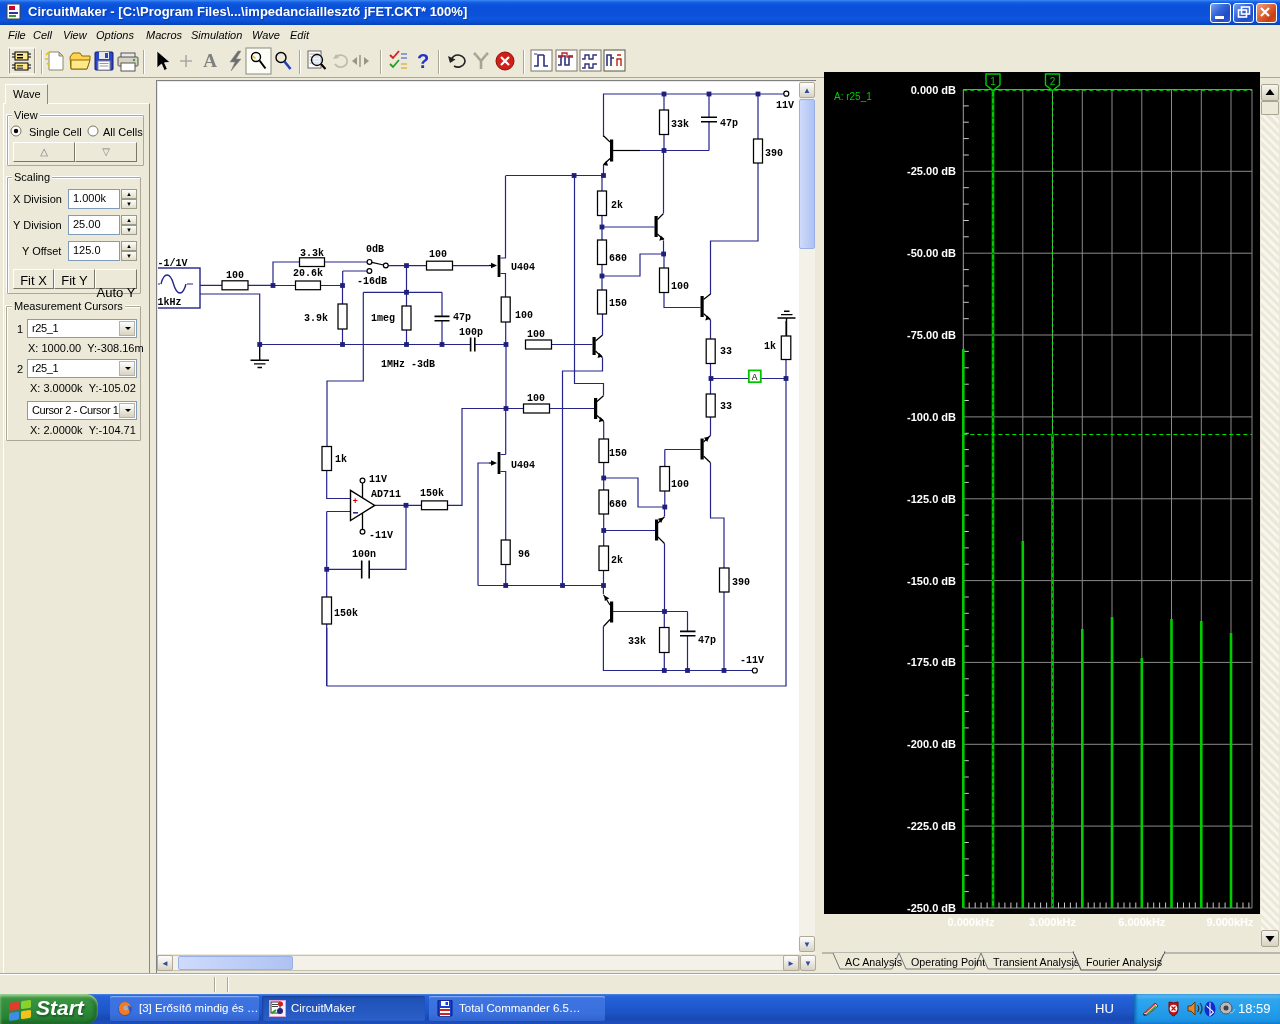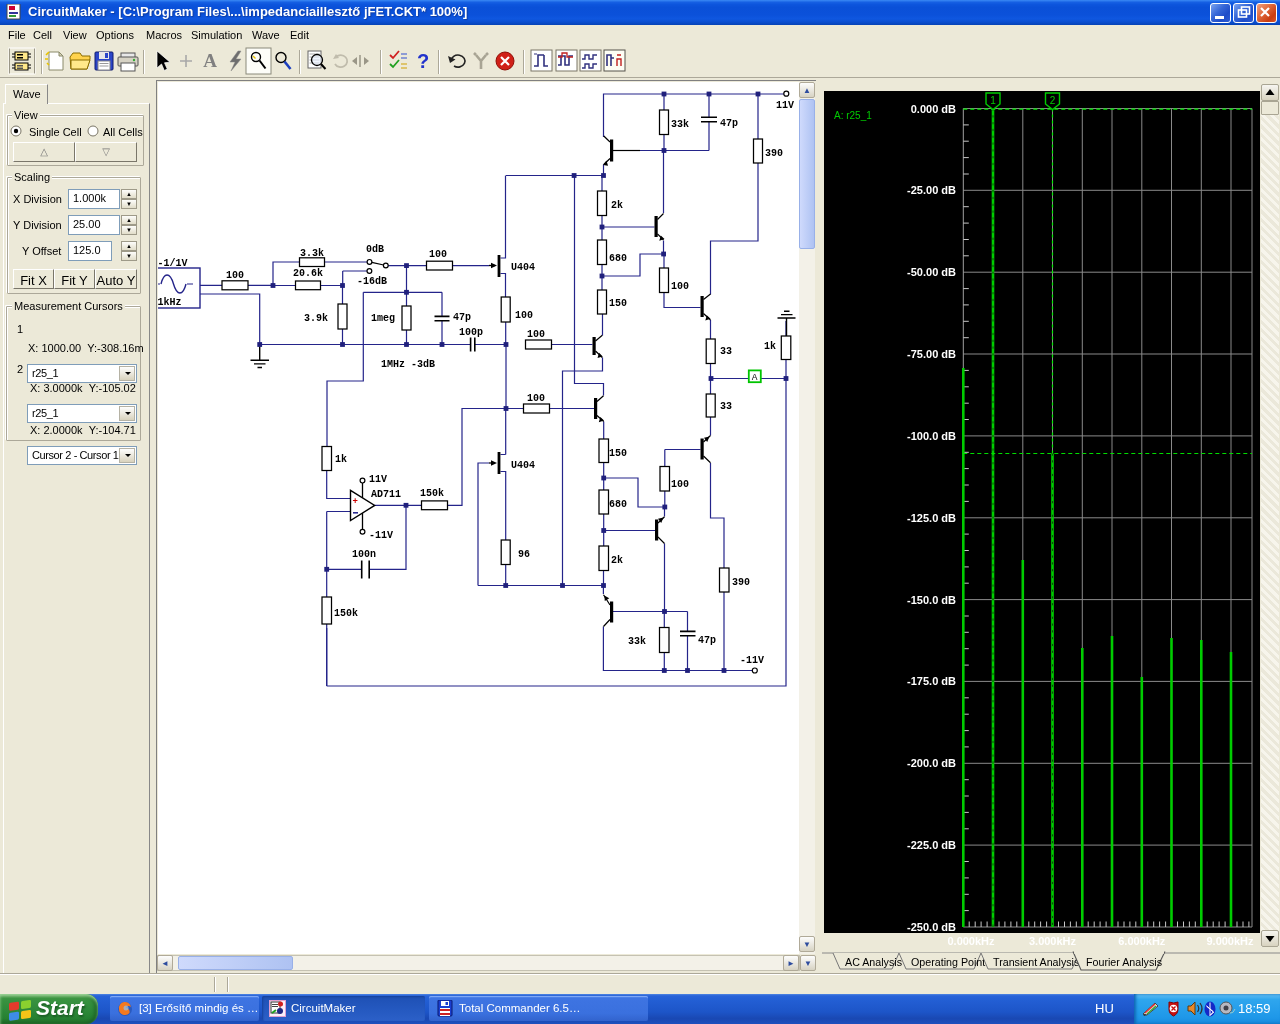--- a/index.html
+++ b/index.html
@@ -12,49 +12,49 @@
   left:0; top:0; width:1280px; height:25px;
   background:linear-gradient(180deg,#3b8af5 0%,#1660e3 9%,#0d55dd 18%,#0a50d8 30%,#0b51da 60%,#0f57e0 75%,#0a4ed0 88%,#0642b5 100%);
   color:#fff; font-weight:bold; font-size:13px;
 }
 #titletext { left:28px; top:4px; white-space:nowrap; text-shadow:1px 1px 1px #0e3ba0; }
 .winbtn { top:3px; width:21px; height:20px; border-radius:3px; border:1px solid #fff; }
 #btn-min,#btn-max { background:linear-gradient(135deg,#7ba4f0 0%,#3667d8 40%,#1e4cc8 70%,#2e5cd4 100%); }
 #btn-close { background:linear-gradient(135deg,#f0a080 0%,#e06a3c 40%,#c93d11 75%,#d85527 100%); }
 
 
-#menubar { left:0; top:25px; width:1280px; height:20px; background:#ece9d8; font-size:11px; color:#000; }
+#menubar { left:0; top:25px; width:1280px; height:20px; background:#ece9d8; font-size:11px; color:#000;font-style:italic; }
 #menubar span { position:absolute; top:4px; }
 
 
 #toolbar { left:0; top:45px; width:1280px; height:33px; background:#ece9d8; border-bottom:1px solid #aca899; }
 .tsep { position:absolute; top:5px; width:2px; height:24px; border-left:1px solid #aca899; border-right:1px solid #fff; }
 
 
 #leftpanel { left:0; top:78px; width:157px; height:916px; background:#ece9d8; font-size:11px; }
 .grp { position:absolute; border:1px solid #aca899; border-radius:1px; box-shadow:1px 1px 0 #fff inset, -1px -1px 0 #fff; }
 .grp-label { position:absolute; background:#ece9d8; padding:0 2px; }
 .btn3d { position:absolute; background:#ece9d8; border:1px solid #9e9a89; border-top-color:#fff; border-left-color:#fff; border-right-color:#7a766a; border-bottom-color:#7a766a; text-align:center; font-size:13px; color:#000; }
 .tbox { position:absolute; background:#fff; border:1px solid #7f9db9; font-size:11px; padding-left:4px; padding-top:2px; }
 .spin { position:absolute; width:16px; }
 .spin div { height:10px; background:linear-gradient(180deg,#fdfdfb,#e1ddc9); border:1px solid #9e9a89; font-size:6px; text-align:center; color:#000; line-height:9px; }
-.combo { position:absolute; background:#fff; border:1px solid #7f9db9; font-size:11px; letter-spacing:-0.4px; white-space:nowrap;margin-top:45px; }
+.combo { position:absolute; background:#fff; border:1px solid #7f9db9; font-size:11px; letter-spacing:-0.4px; white-space:nowrap; }
 .combo .cbtn { position:absolute; right:1px; top:1px; bottom:1px; width:16px; background:linear-gradient(180deg,#fefefe,#d8d2bd); border:1px solid #b5b2a4; }
 .combo .arr { position:absolute; right:5px; top:7px; width:0; height:0; border:3.5px solid transparent; border-top-color:#000; }
 
 
 #canvas { left:158px; top:82px; width:641px; height:872px; background:#fff; }
 #canvasborder { left:156px; top:80px; width:660px; height:893px; border:1px solid #808080; border-right:none; border-bottom:none; }
 .sb { position:absolute; background:#f3f1e8; }
 .sbtn { position:absolute; background:linear-gradient(180deg,#fdfdfd,#d7d3c3); border:1px solid #b0aa98; border-radius:2px; color:#2d4c9e; text-align:center; }
 .sthumb { position:absolute; background:linear-gradient(90deg,#cfdafc,#aec2f2); border:1px solid #98b0e8; border-radius:2px; }
 
 
 #plot { left:822px; top:82px; width:458px; height:890px; background:#ece9d8; }
-#plotblack { left:824px; top:91px; width:436px; height:842px; background:#000; }
+#plotblack { left:824px; top:72px; width:436px; height:842px; background:#000; }
 
 
 #statusbar { left:0; top:973px; width:1280px; height:21px; background:#ece9d8; border-top:1px solid #aca899; box-shadow:0 1px 0 #fff inset; }
 #taskbar { left:0; top:994px; width:1280px; height:30px;
   background:linear-gradient(180deg,#5087e2 0%,#2963d8 6%,#2460d6 14%,#1d55c8 60%,#1948b3 82%,#1d50bd 100%); }
 .taskbtn { position:absolute; top:2px; height:25px; border-radius:2px; color:#fff; font-size:11.5px; overflow:hidden; white-space:nowrap; }
 </style>
 </head>
 <body>
 
@@ -213,28 +213,28 @@
       <div>▲</div>
       <div>▼</div>
     </div>
   <div class="abs" style="left:13px;top:141px">Y Division</div>
   <div class="tbox" style="left:68px;top:137px;width:52px;height:20px">25.00</div>
   <div class="spin" style="left:121px;top:137px">
       <div>▲</div>
       <div>▼</div>
     </div>
   <div class="abs" style="left:22px;top:167px">Y Offset</div>
-  <div class="tbox" style="left:68px;top:163px;width:44px;height:20px">125.0</div>
+  <div class="tbox" style="left:68px;top:163px;width:52px;height:20px">125.0</div>
   <div class="spin" style="left:121px;top:163px">
       <div>▲</div>
       <div>▼</div>
     </div>
   <div class="btn3d" style="left:13px;top:191px;width:41px;height:20px;padding-top:3px">Fit X</div>
   <div class="btn3d" style="left:54px;top:191px;width:41px;height:20px;padding-top:3px">Fit Y</div>
-  <div class="btn3d" style="left:95px;top:191px;width:42px;height:20px;padding-top:3px">Auto Y</div>
+  <div class="btn3d" style="left:95px;top:191px;width:42px;height:20px;padding-top:15px">Auto Y</div>
 
   <div class="grp" style="left:6px;top:228px;width:135px;height:135px"></div>
   <div class="grp-label" style="left:12px;top:222px">Measurement Cursors</div>
   <div class="abs" style="left:17px;top:245px">1</div>
   <div class="combo" style="left:27px;top:241px;width:110px;height:19px">
       <span style="position:absolute;left:4px;top:2px">r25_1</span>
       <div class="cbtn"></div>
       <div class="arr"></div>
     </div>
   <div class="abs" style="left:28px;top:264px">X: 1000.00&nbsp;&nbsp;Y:-308.16m</div>
@@ -611,21 +611,21 @@
     <svg class="abs" style="left:7px;top:4px" width="17" height="17" viewBox="0 0 17 17">
       <rect x="0.5" y="0.5" width="16" height="16" fill="#fbeef8" stroke="#e0a0d0"></rect>
       <rect x="2" y="2" width="9" height="11" fill="#fff" stroke="#333"></rect>
       <path d="M3 4.5 h6 M3 6.5 h6" stroke="#444"></path>
       <circle cx="11.5" cy="4" r="2.5" fill="#d02020"></circle>
       <circle cx="11" cy="11" r="3" fill="#202880"></circle>
       <path d="M3 13 l4 -3" stroke="#20a020" stroke-width="2"></path>
     </svg>
     <span class="abs" style="left:29px;top:6px">CircuitMaker</span>
   </div>
-  <div class="taskbtn" style="left:429px;width:219px;background:linear-gradient(180deg,#5b8ff2 0%,#3e74e2 10%,#3a70de 70%,#3263cd 100%);box-shadow:inset 0 1px 0 #7fa8f5;">
+  <div class="taskbtn" style="left:429px;width:176px;background:linear-gradient(180deg,#5b8ff2 0%,#3e74e2 10%,#3a70de 70%,#3263cd 100%);box-shadow:inset 0 1px 0 #7fa8f5;">
     <svg class="abs" style="left:8px;top:4px" width="16" height="17" viewBox="0 0 16 17">
       <rect x="1" y="0" width="14" height="16" rx="1" fill="#1a3fd0" stroke="#0a1a70"></rect>
       <rect x="4" y="1" width="8" height="5" fill="#fff"></rect>
       <rect x="8.5" y="2" width="2.5" height="3" fill="#1a3fd0"></rect>
       <rect x="3" y="8" width="10" height="8" fill="#fff"></rect>
       <rect x="3" y="9" width="10" height="2" fill="#c22"></rect>
       <rect x="3" y="13" width="10" height="2" fill="#c22"></rect>
     </svg>
     <span class="abs" style="left:30px;top:6px">Total Commander 6.5…</span>
   </div>

